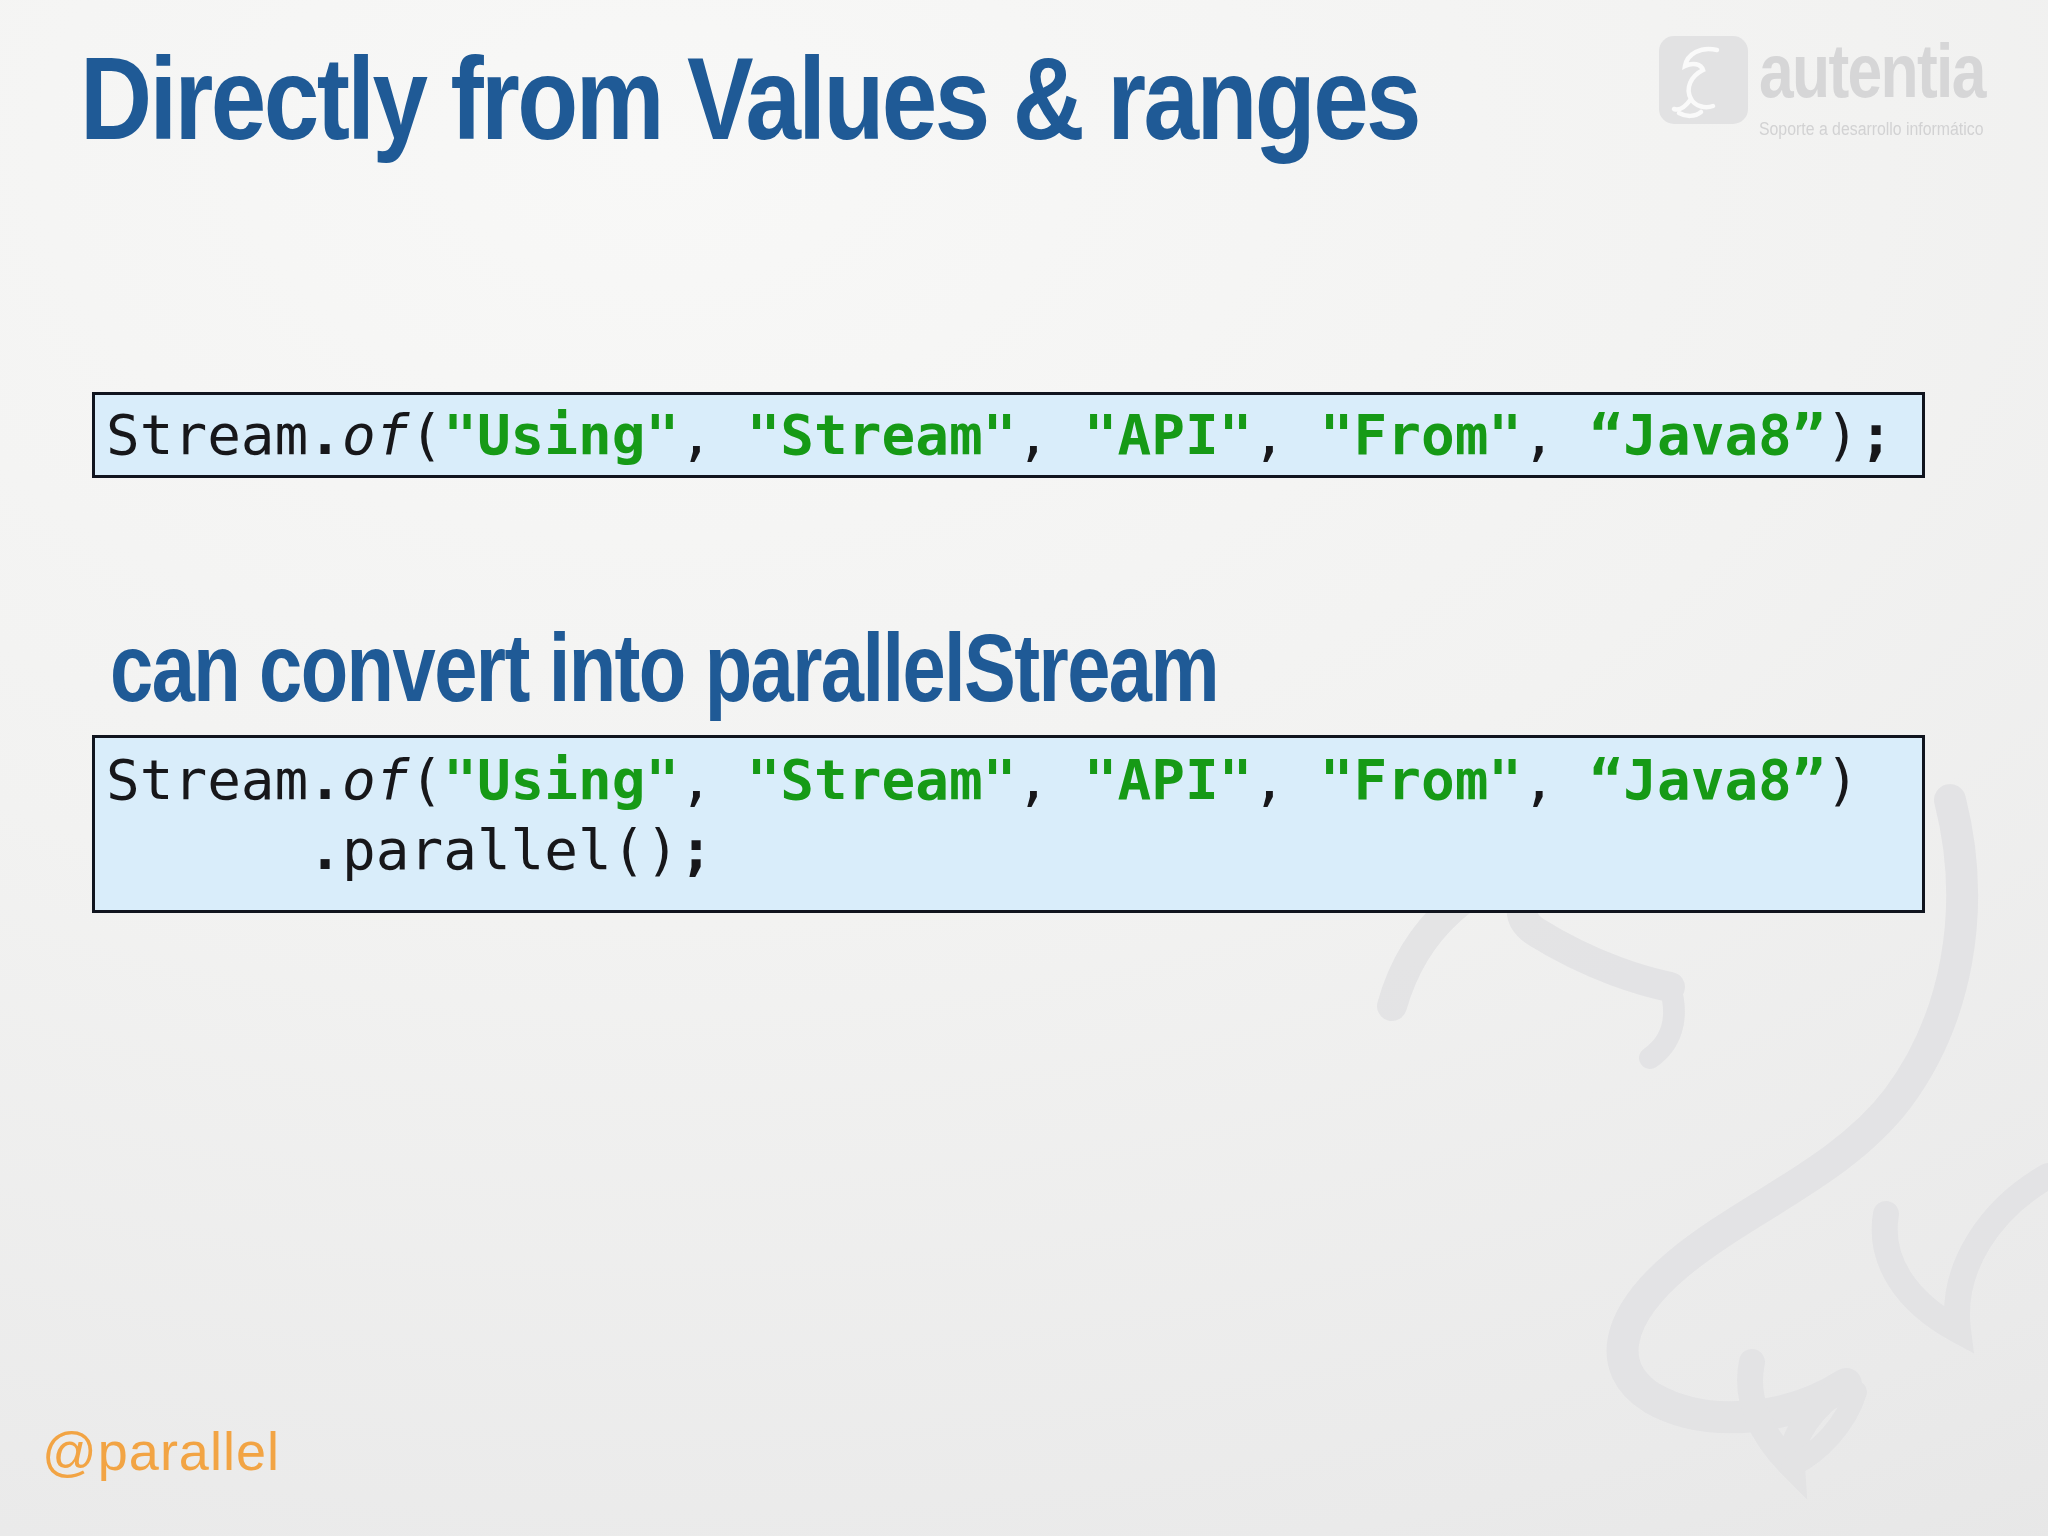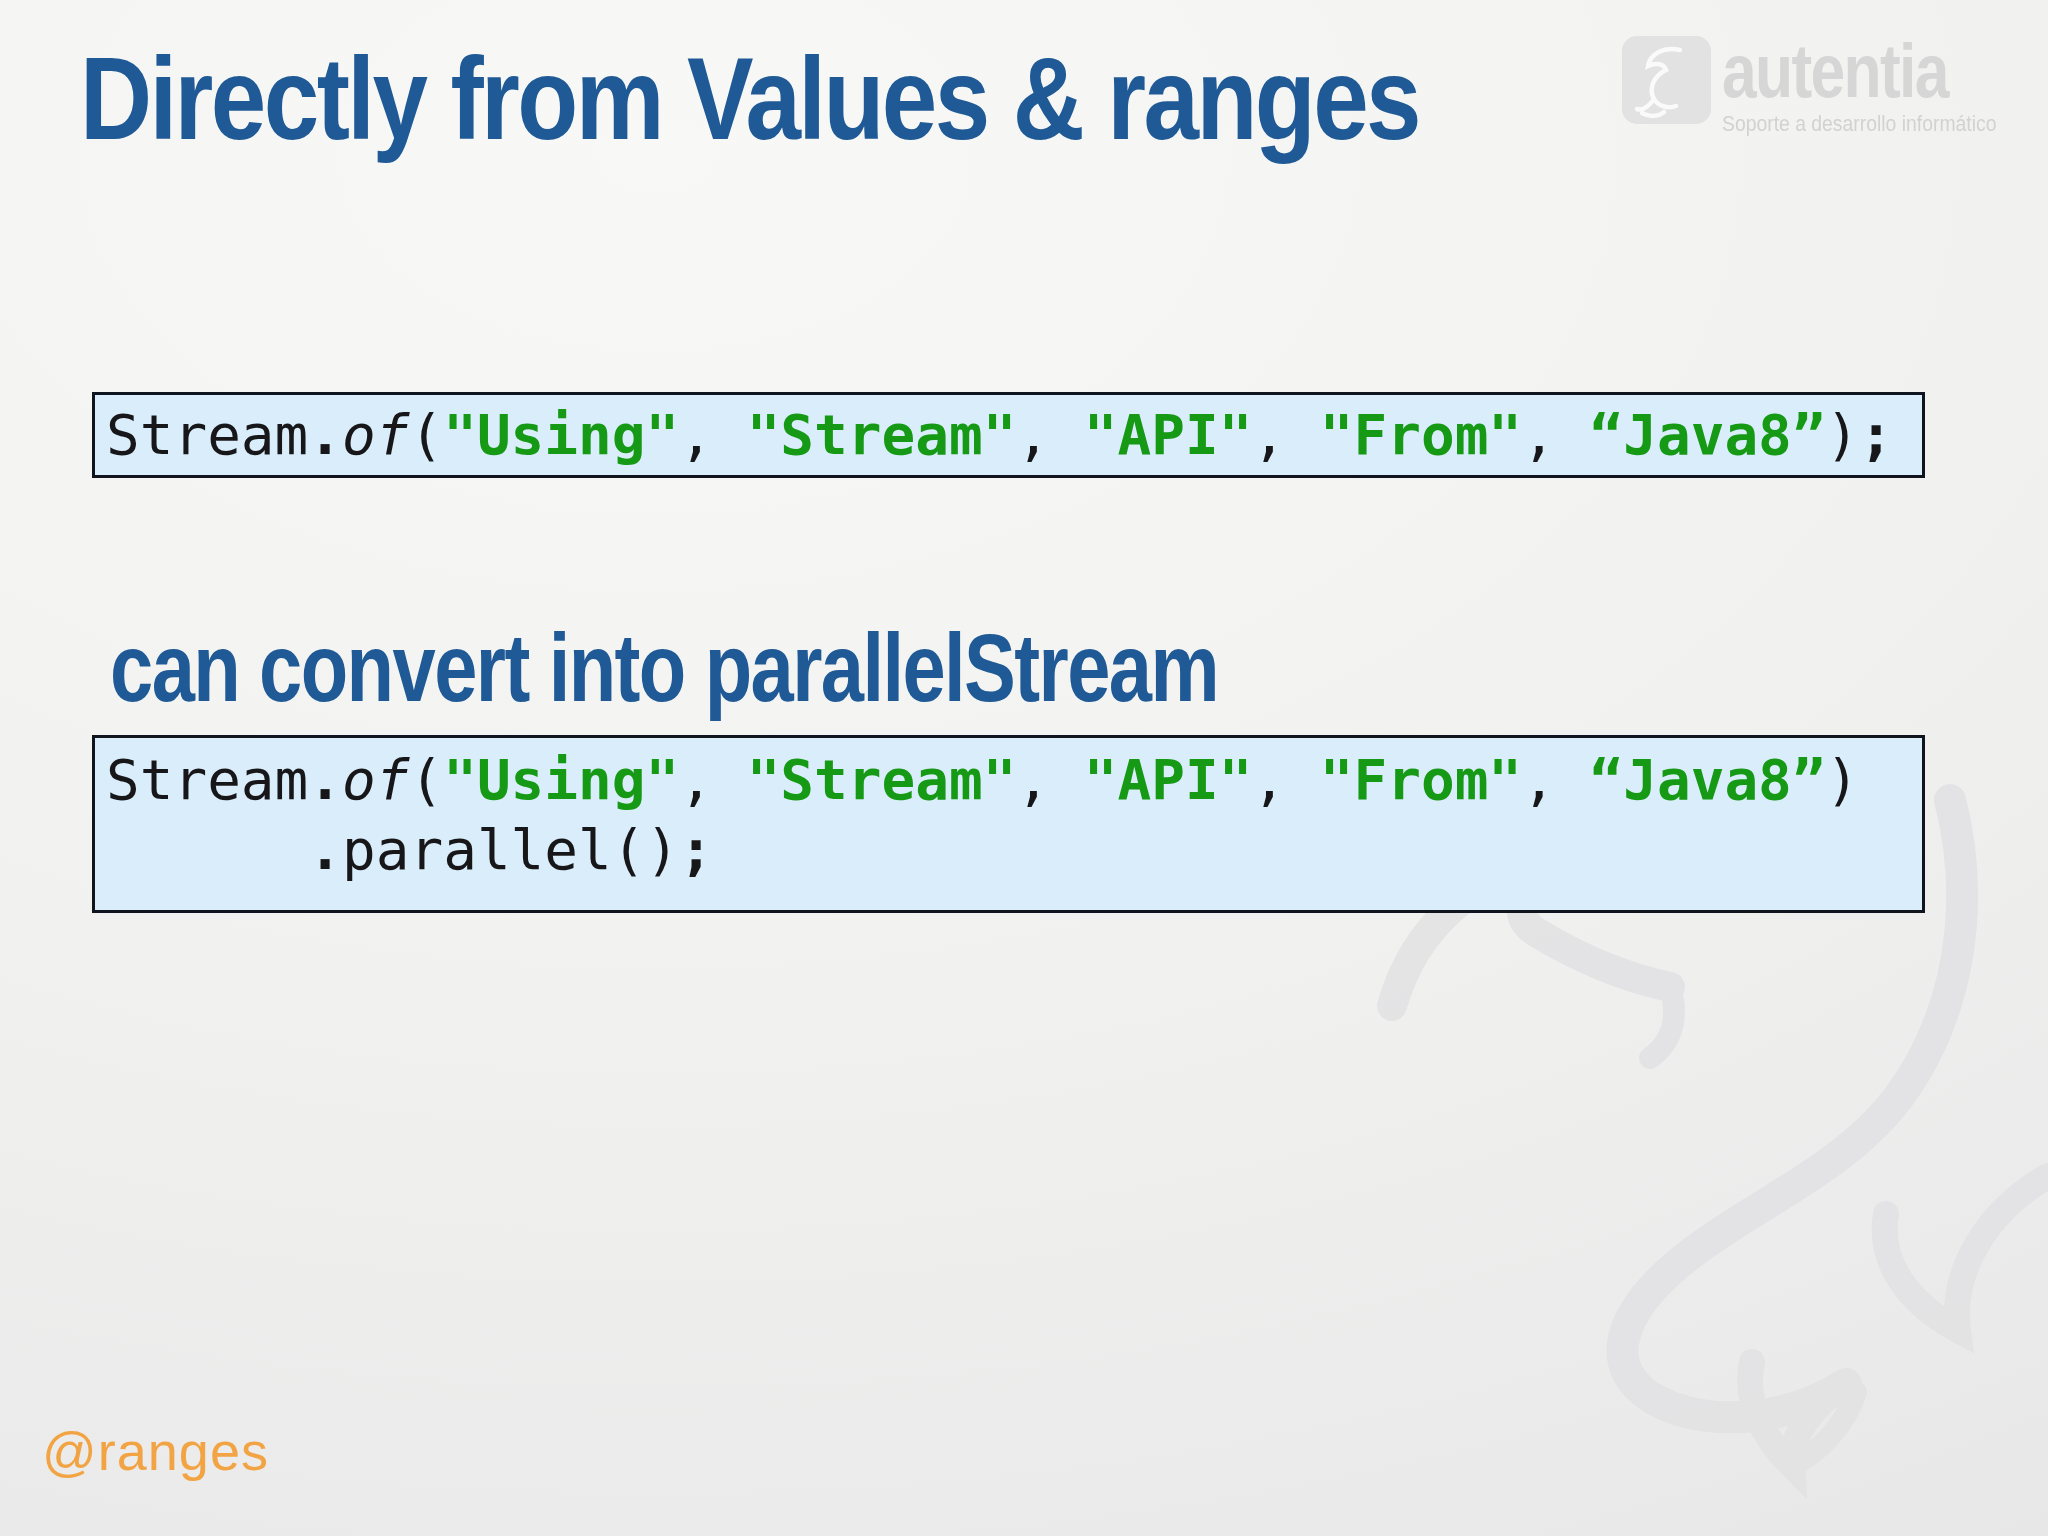--- a/index.html
+++ b/index.html
@@ -45,21 +45,21 @@
   .tok-italic { font-style:italic;margin-top:24px; }
 
   
   .logo { position:absolute; top:36px; right:14px; display:flex; gap:11px; z-index:1; }
   .logo-icon {
     width:89px; height:88px; border-radius:15px; background:#e2e2e3; flex:none;
   }
   .logo-text { display:flex; flex-direction:column; }
   .logo-name { font-size:76px; font-weight:bold; color:#d6d6d7; line-height:.92; letter-spacing:-2px; }
   .logo-name .condense { transform:scaleX(.82); }
-  .logo-tagline { font-size:22px; color:#d2d2d3; margin-top:5px; }
+  .logo-tagline { font-size:18px; color:#d2d2d3; margin-top:13px; }
   .logo-tagline .condense { transform:scaleX(.88); }
 
   
   .handle {
     position:absolute; left:42px; top:1420px;
     font-size:54px; letter-spacing:1px;
     color:var(--handle-orange,#f2a444); z-index:1;
   }
 </style>
 </head>
@@ -104,15 +104,15 @@
   </div>
 
   <pre class="code code-1"><div class="code-line"><span class="tok-plain">Stream</span><span class="tok-bold">.</span><span class="tok-italic">of</span><span class="tok-plain">(</span><span class="tok-string">"Using"</span><span class="tok-plain">, </span><span class="tok-string">"Stream"</span><span class="tok-plain">, </span><span class="tok-string">"API"</span><span class="tok-plain">, </span><span class="tok-string">"From"</span><span class="tok-plain">, </span><span class="tok-string">“Java8”</span><span class="tok-plain">)</span><span class="tok-bold">;</span></div></pre>
 
   <h2 class="subtitle">
     <span class="condense">can convert into parallelStream</span>
   </h2>
 
   <pre class="code code-2"><div class="code-line"><span class="tok-plain">Stream</span><span class="tok-bold">.</span><span class="tok-italic">of</span><span class="tok-plain">(</span><span class="tok-string">"Using"</span><span class="tok-plain">, </span><span class="tok-string">"Stream"</span><span class="tok-plain">, </span><span class="tok-string">"API"</span><span class="tok-plain">, </span><span class="tok-string">"From"</span><span class="tok-plain">, </span><span class="tok-string">“Java8”</span><span class="tok-plain">)</span></div><div class="code-line"><span class="tok-plain">      </span><span class="tok-bold">.</span><span class="tok-plain">parallel()</span><span class="tok-bold">;</span></div></pre>
 
-  <div class="handle">@ranges</div>
+  <div class="handle">@parallel</div>
 
 </div>
 
 </body></html>

